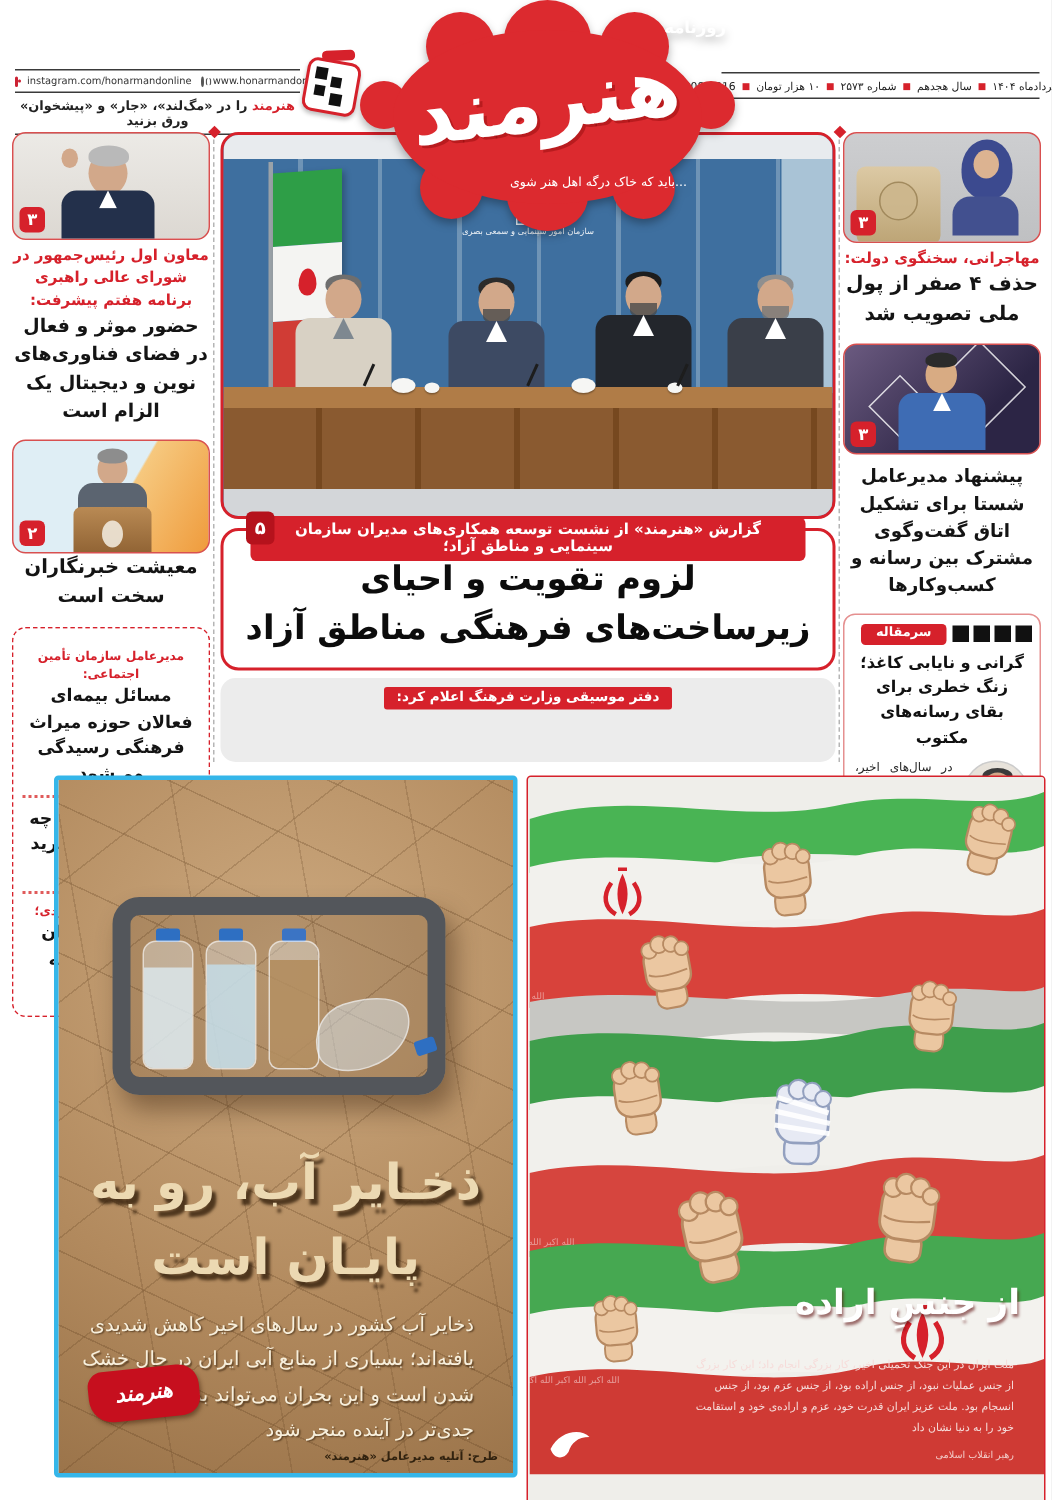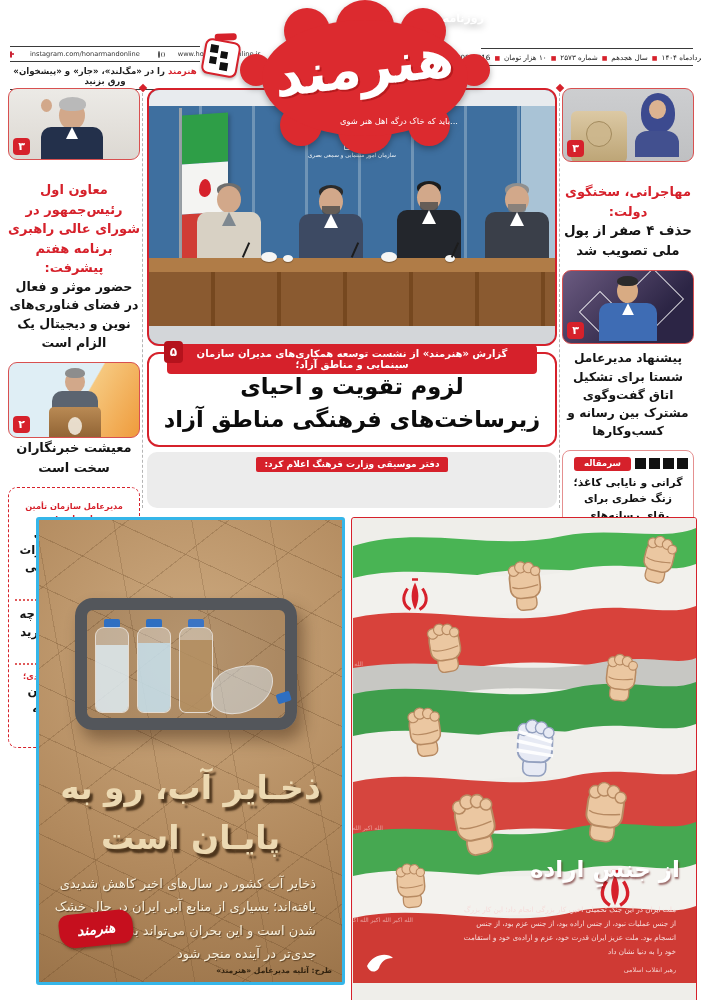--- a/index.html
+++ b/index.html
@@ -5,21 +5,21 @@
   * { margin:0; padding:0; box-sizing:border-box; }
   html,body { background:#e9e9e9; }
   body { font-family:"DejaVu Sans", sans-serif; }
   .page { position:relative; width:701px; height:1000px; background:#fff; margin:0 auto; overflow:hidden; direction:rtl; }
   .abs { position:absolute; }
   .ltr { direction:ltr; unicode-bidi:embed; }
 
   
   .hdr-left { left:10px; top:46px; width:190px; }
   .rule { height:0; border-top:1px solid #3a3a3a; }
-  .social-row { display:flex; align-items:center; justify-content:flex-start; gap:18px; padding:3px 0; direction:ltr; }
+  .social-row { display:flex; align-items:center; justify-content:flex-start; gap:6px; padding:3px 0; direction:ltr; }
   .social-item { display:flex; align-items:center; gap:2px; font-size:6.6px; color:#333; }
   .ig-icon { width:7px; height:7px; border:1px solid #c23; border-radius:2px; position:relative; }
   .ig-icon::after { content:""; position:absolute; inset:1.2px; border:0.8px solid #c23; border-radius:50%; }
   .globe-icon { width:7px; height:7px; border:1px solid #555; border-radius:50%; position:relative; }
   .globe-icon::after { content:""; position:absolute; left:2.4px; top:0; bottom:0; width:1.6px; border-left:0.8px solid #555; border-right:0.8px solid #555; border-radius:50%; }
   .read-row { padding:4px 0 3px; font-size:8.6px; font-weight:bold; color:#222; text-align:center; }
   .read-row .brand { color:#d6212b; }
 
   .puzzle { left:203px; top:40px; width:36px; height:36px; transform:rotate(10deg); background:#fff; border:2px solid #d6212b; border-radius:7px; box-shadow:0 2px 3px rgba(0,0,0,.25); }
   .puzzle i { position:absolute; background:#111; }
@@ -49,21 +49,21 @@
   .mast-title { position:absolute; top:26px; left:0; right:0; text-align:center; color:#fff; font-size:54px; font-weight:bold; transform:rotate(-7deg) skewX(-6deg); z-index:2; text-shadow:2px 2px 0 rgba(120,0,0,.35); }
   .mast-slogan { position:absolute; bottom:16px; right:26px; color:#fff; font-size:8.4px; z-index:2; }
 
   
   .vdiv { top:88px; height:420px; border-left:1px dashed #b5b5b5; width:0; }
   .vdiv::before { content:""; position:absolute; top:-3px; left:-3.5px; width:6px; height:6px; background:#d6212b; transform:rotate(45deg); }
 
   
   .photo { position:relative; border:1.5px solid #d85050; border-radius:9px; overflow:hidden; background:#ddd; }
   .badge { position:absolute; left:4px; bottom:4px; width:17px; height:17px; background:#d6212b; color:#fff; font-size:11px; font-weight:bold; display:flex; align-items:center; justify-content:center; border-radius:4px; z-index:5; }
-  .kick { color:#d6212b; font-size:13px; font-weight:bold; text-align:center; line-height:1.5; margin-top:20px; }
+  .kick { color:#d6212b; font-size:10px; font-weight:bold; text-align:center; line-height:1.5; margin-top:3px; }
   .hl { color:#141414; font-weight:bold; text-align:center; line-height:1.5; }
 
   .head { position:absolute; border-radius:50%; background:#d2a88a; }
   .hair { position:absolute; border-radius:50% 50% 40% 40%; background:#2b2b2b; }
   .torso { position:absolute; border-radius:10px 10px 0 0; }
   .shirt { position:absolute; background:#fff; clip-path:polygon(50% 0,100% 100%,0 100%); }
 
   
   .ph-aref { background:linear-gradient(#eceae6,#dcd8d2); }
   .ph-vahdat { background:linear-gradient(120deg,#dfeef5 55%,#f6c87e 56%,#ef9b3c 100%); }

